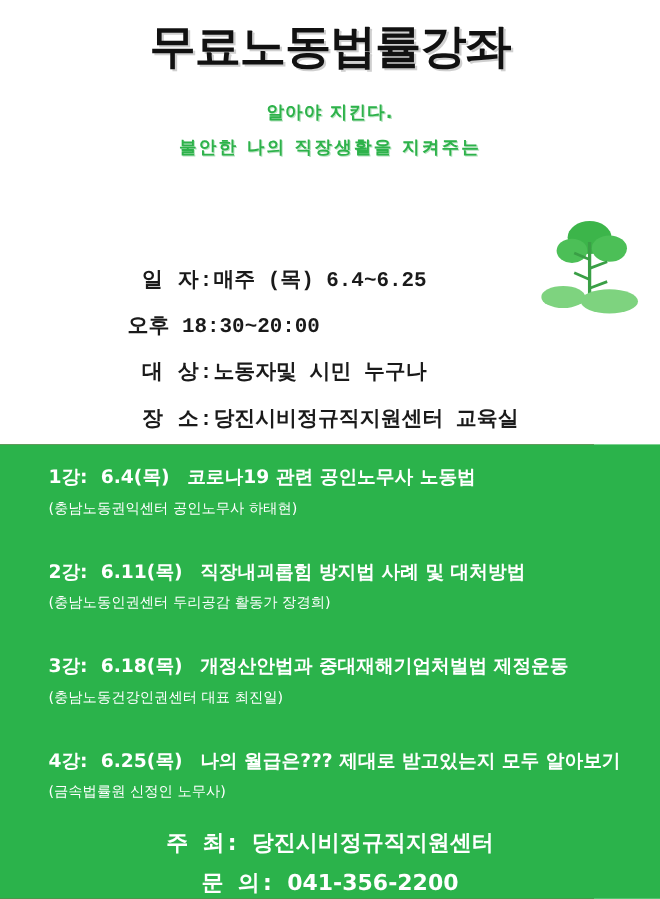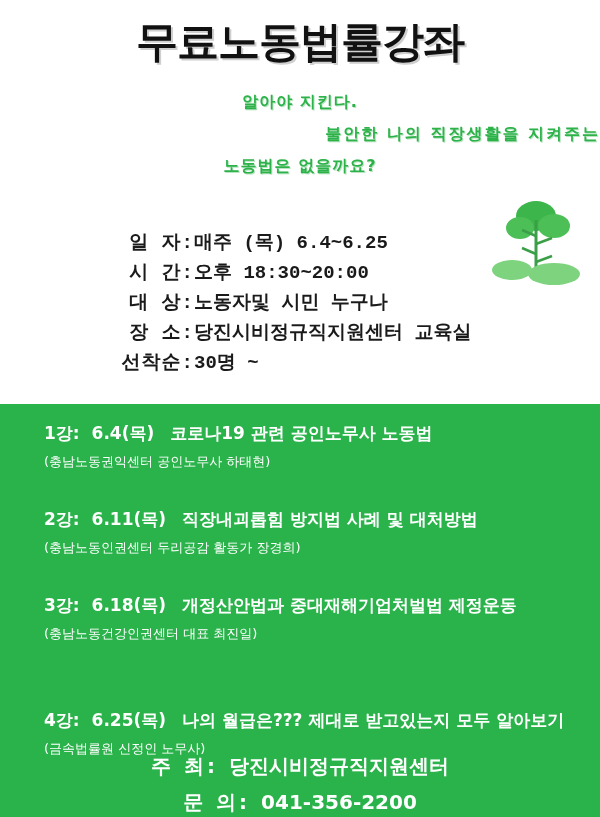--- a/index.html
+++ b/index.html
@@ -52,21 +52,21 @@
   }
   .subtitle-line {
     font-size: 16px;
     font-weight: bold;
     color: #2db24a;
     letter-spacing: 1px;
     line-height: 32px;
     font-family: "DejaVu Sans", sans-serif;
     text-shadow: 1px 1px 0 #b9e3c2;
   }
-  .subtitle-line.l2 { letter-spacing: 2px; text-align: right; }
+  .subtitle-line.l2 { letter-spacing: 2px; }
 
   
   .shrub {
     position: absolute;
     left: 492px;
     top: 196px;
     width: 96px;
     height: 92px;
   }
 
@@ -88,20 +88,21 @@
   }
   .info-label {
     width: 78px;
     flex: 0 0 78px;
     font-weight: bold;
     letter-spacing: 1px;
   }
   .info-value {
     font-weight: bold;
     letter-spacing: 0px;
+    margin-top: 12px;
   }
 
   
   .green-section {
     position: absolute;
     left: 0; top: 404px;
     width: 600px;
     height: 413px;
     background: #2bb34b;
     overflow: hidden;
@@ -128,21 +129,21 @@
     color: #ffffff;
     text-align: left;
     padding-right: 30px;
     font-family: "DejaVu Sans", sans-serif;
     white-space: nowrap;
   }
 
   .l1 { top: 18px; }
   .l2 { top: 104px; }
   .l3 { top: 190px; }
-  .l4 { top: 276px; margin-top: 29px; }
+  .l4 { top: 276px; }
 
   .footer {
     position: absolute;
     left: 0;
     top: 344px;
     width: 600px;
     text-align: center;
   }
   .footer-line {
     font-size: 20px;
@@ -159,40 +160,38 @@
 
 <div class="poster">
 
   <div class="top-section">
 
     <div class="main-title">무료노동법률강좌</div>
 
     <div class="subtitle-block">
       <div class="subtitle-line l1">알아야  지킨다.</div>
       <div class="subtitle-line l2">불안한  나의  직장생활을  지켜주는</div>
-      <div class="subtitle-line l3">노동법은  없을까요?</div>
     </div>
 
     <svg class="shrub" viewBox="0 0 96 92">
       <ellipse cx="44" cy="20" rx="20" ry="15" fill="#3cb54a"></ellipse>
       <ellipse cx="62" cy="30" rx="16" ry="12" fill="#4cbf57"></ellipse>
       <ellipse cx="28" cy="32" rx="14" ry="11" fill="#4cbf57"></ellipse>
       <path d="M44 24 L44 80" stroke="#3a9f46" stroke-width="3" fill="none"></path>
       <path d="M44 40 L30 34 M44 48 L60 42 M44 58 L30 52 M44 66 L60 60" stroke="#3a9f46" stroke-width="2.5" fill="none"></path>
       <ellipse cx="20" cy="74" rx="20" ry="10" fill="#7ed37f"></ellipse>
       <ellipse cx="62" cy="78" rx="26" ry="11" fill="#7ed37f"></ellipse>
     </svg>
 
     <div class="info-block">
       <div class="info-row">
         <span class="info-label">일 자:</span>
         <span class="info-value">매주 (목) 6.4~6.25</span>
       </div>
       <div class="info-row">
-        <span class="info-label">시 간:</span>
         <span class="info-value">오후 18:30~20:00</span>
       </div>
       <div class="info-row">
         <span class="info-label">대 상:</span>
         <span class="info-value">노동자및 시민 누구나</span>
       </div>
       <div class="info-row">
         <span class="info-label">장 소:</span>
         <span class="info-value">당진시비정규직지원센터 교육실</span>
       </div>

